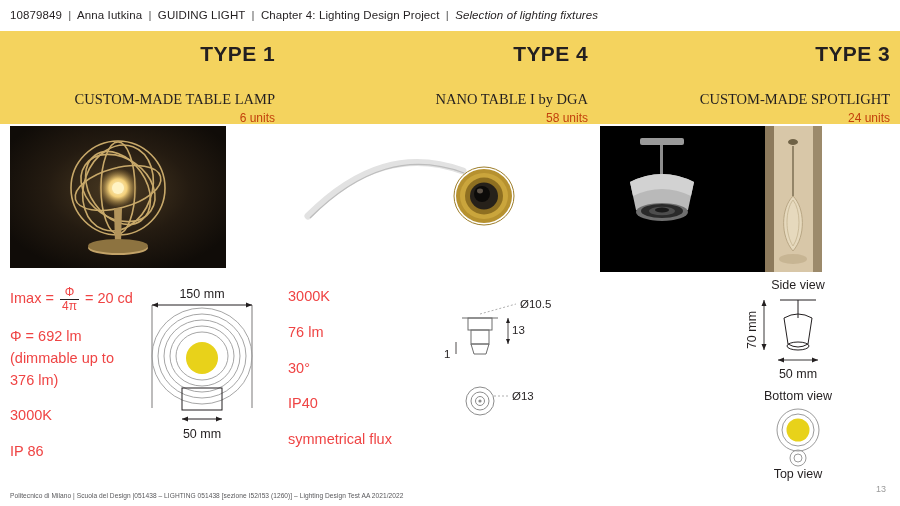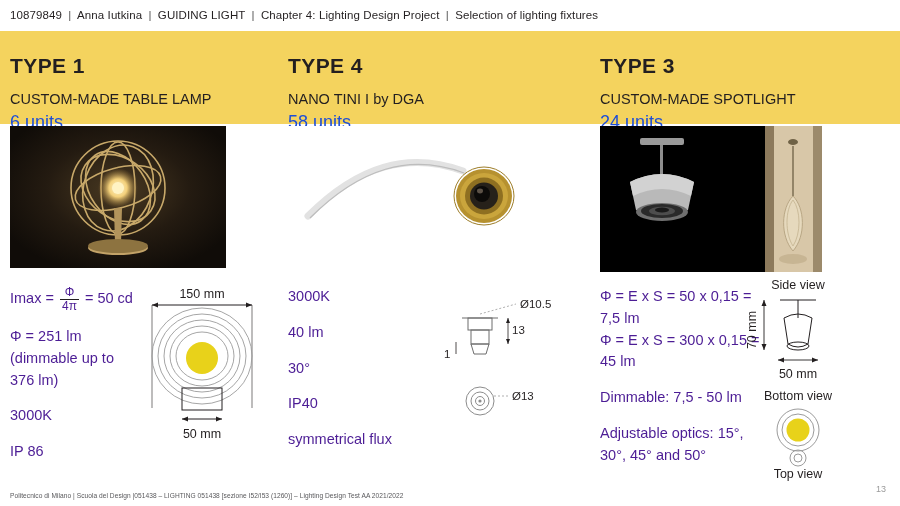--- a/index.html
+++ b/index.html
@@ -13,52 +13,52 @@
 
   
   .breadcrumb {
     position: absolute; top: 9px; left: 10px;
     font-size: 11.5px; color: #231f20;
     white-space: nowrap;
     letter-spacing: .1px;
   }
   .breadcrumb .sep { color:#555; padding: 0 3px; }
   .breadcrumb .crumb-bold { font-weight: normal; }
-  .breadcrumb .crumb-italic { }
+  .breadcrumb .crumb-italic { font-style: italic; }
 
   
   .band {
     position: absolute; top: 31px; left: 0;
     width: 900px; height: 93px;
     background: #f4d35e;
   }
   
-  .col { position: absolute; top: 12px; }
+  .col { position: absolute; top: 0; text-align: right; }
   .col-1 { left: 10px;  width: 265px; }
   .col-2 { left: 288px; width: 300px; }
   .col-3 { left: 600px; width: 290px; }
 
   .type-title {
     font-size: 21px; font-weight: bold; color: #231f20;
     letter-spacing: .4px; margin-top: 11px;
   }
   .type-sub {
-    font-size: 14.5px; color: #231f20; margin-top: 12px; line-height: 1.35;
-  }
-  .type-units { font-size: 18px; color: #1d4ed8; line-height: 1.35; }
+    font-size: 14.5px; color: #231f20; margin-top: 24px; line-height: 1.35; font-family: Liberation Serif, serif;
+  }
+  .type-units { font-size: 12px; color: #c2410c; line-height: 1.35; }
 
   
   .photo { position: absolute; }
   .photo-1 { left: 10px; top: 126px; width: 216px; height: 142px; background:#171310; overflow:hidden;}
   .photo-2 { left: 288px; top: 126px; width: 300px; height: 142px; background:#ffffff; overflow:hidden;}
   .photo-3 { left: 600px; top: 126px; width: 222px; height: 146px; background:#000; overflow:hidden;}
   .photo-3b { left: 765px; top: 126px; width: 57px; height: 146px; overflow:hidden;}
 
   
-  .spec { position: absolute; font-size: 14.5px; color: #4c1d95; line-height: 1.5; }
+  .spec { position: absolute; font-size: 14.5px; color: #ef4444; line-height: 1.5; }
   .spec-1 { left: 10px; top: 286px; width: 130px; }
   .spec-2 { left: 288px; top: 286px; width: 160px; }
   .spec-3 { left: 600px; top: 286px; width: 165px; }
   .spec p { margin-bottom: 14px; }
   .spec p.tight { margin-bottom: 0; }
 
   .frac { display:inline-block; vertical-align: middle; text-align:center; font-size: 12px; line-height:1.05; margin: 0 2px;}
   .frac .num { display:block; border-bottom: 1px solid #231f20; padding: 0 2px;}
   .frac .den { display:block; padding: 0 2px;}
 
@@ -97,21 +97,21 @@
   </div>
 
   <div class="band">
     <div class="col col-1">
       <div class="type-title">TYPE 1</div>
       <div class="type-sub">CUSTOM-MADE TABLE LAMP</div>
       <div class="type-units">6 units</div>
     </div>
     <div class="col col-2">
       <div class="type-title">TYPE 4</div>
-      <div class="type-sub">NANO TINI I by DGA</div>
+      <div class="type-sub">NANO TABLE I by DGA</div>
       <div class="type-units">58 units</div>
     </div>
     <div class="col col-3">
       <div class="type-title">TYPE 3</div>
       <div class="type-sub">CUSTOM-MADE SPOTLIGHT</div>
       <div class="type-units">24 units</div>
     </div>
   </div>
 
   <div class="photo photo-1">
@@ -186,23 +186,23 @@
       <path d="M28 20 L28 70" stroke="#6f6246" stroke-width="1.3"></path>
       <path d="M28 70 C 16 82, 15 110, 28 125 C 41 110, 40 82, 28 70 Z" fill="#e6d9bd" stroke="#b9a785" stroke-width="1"></path>
       <path d="M28 74 C 20 84, 20 108, 28 120" stroke="#cbbb99" stroke-width="1" fill="none"></path>
       <path d="M28 74 C 36 84, 36 108, 28 120" stroke="#cbbb99" stroke-width="1" fill="none"></path>
       <ellipse cx="28" cy="133" rx="14" ry="5" fill="#bca986" opacity=".6"></ellipse>
     </svg>
   </div>
 
   <div class="spec spec-1">
     <p>
-      <span>Imax = </span><span class="frac"><span class="num">Φ</span><span class="den">4π</span></span><span> = 50 cd</span>
+      <span>Imax = </span><span class="frac"><span class="num">Φ</span><span class="den">4π</span></span><span> = 20 cd</span>
     </p>
-    <p>Φ = 251 lm (dimmable up to 376 lm)</p>
+    <p>Φ = 692 lm (dimmable up to 376 lm)</p>
     <p>3000K</p>
     <p>IP 86</p>
   </div>
 
   <div class="diagram1">
     <svg width="125" height="160" viewBox="0 0 125 160">
 
       <text x="62" y="10" text-anchor="middle" font-family="Liberation Sans, sans-serif" font-size="12.5" fill="#231f20">150 mm</text>
       <line x1="12" y1="17" x2="112" y2="17" stroke="#231f20" stroke-width="1"></line>
       <polygon points="12,17 18,14.5 18,19.5" fill="#231f20"></polygon>
@@ -223,21 +223,21 @@
 
       <line x1="42" y1="131" x2="82" y2="131" stroke="#231f20" stroke-width="1"></line>
       <polygon points="42,131 48,128.5 48,133.5" fill="#231f20"></polygon>
       <polygon points="82,131 76,128.5 76,133.5" fill="#231f20"></polygon>
       <text x="62" y="150" text-anchor="middle" font-family="Liberation Sans, sans-serif" font-size="12.5" fill="#231f20">50 mm</text>
     </svg>
   </div>
 
   <div class="spec spec-2">
     <p>3000K</p>
-    <p>40 lm</p>
+    <p>76 lm</p>
     <p>30°</p>
     <p>IP40</p>
     <p>symmetrical flux</p>
   </div>
 
   <div class="diagram2">
     <svg width="168" height="135" viewBox="0 0 168 135">
 
       <line x1="60" y1="18" x2="96" y2="8" stroke="#8c8c8c" stroke-width=".7" stroke-dasharray="2,2"></line>
       <text x="100" y="12" font-family="Liberation Sans, sans-serif" font-size="11.5" fill="#231f20">Ø10.5</text>
@@ -259,26 +259,20 @@
         <circle r="14" fill="none" stroke="#8c8c8c" stroke-width="1"></circle>
         <circle r="9" fill="none" stroke="#8c8c8c" stroke-width="1"></circle>
         <circle r="4.5" fill="none" stroke="#8c8c8c" stroke-width="1"></circle>
         <circle r="1.6" fill="#8c8c8c"></circle>
       </g>
       <line x1="74" y1="100" x2="88" y2="100" stroke="#8c8c8c" stroke-width=".7" stroke-dasharray="2,2"></line>
       <text x="92" y="104" font-family="Liberation Sans, sans-serif" font-size="11.5" fill="#231f20">Ø13</text>
     </svg>
   </div>
 
-  <div class="spec spec-3">
-    <p class="tight">Φ = E x S = 50 x 0,15 = 7,5 lm</p>
-    <p>Φ = E x S = 300 x 0,15 = 45 lm</p>
-    <p>Dimmable: 7,5 - 50 lm</p>
-    <p>Adjustable optics: 15°, 30°, 45° and 50°</p>
-  </div>
 
   <div class="diagram3">
     <svg width="160" height="215" viewBox="0 0 160 215">
 
       <text x="58" y="11" text-anchor="middle" font-family="Liberation Sans, sans-serif" font-size="12.5" fill="#231f20">Side view</text>
 
       <line x1="40" y1="22" x2="76" y2="22" stroke="#231f20" stroke-width="1"></line>
       <line x1="58" y1="22" x2="58" y2="40" stroke="#231f20" stroke-width="1"></line>
       <path d="M44 40 Q58 32 72 40 L68 66 Q58 72 48 66 Z" fill="none" stroke="#231f20" stroke-width="1"></path>
       <ellipse cx="58" cy="68" rx="11" ry="4" fill="none" stroke="#231f20" stroke-width="1"></ellipse>

